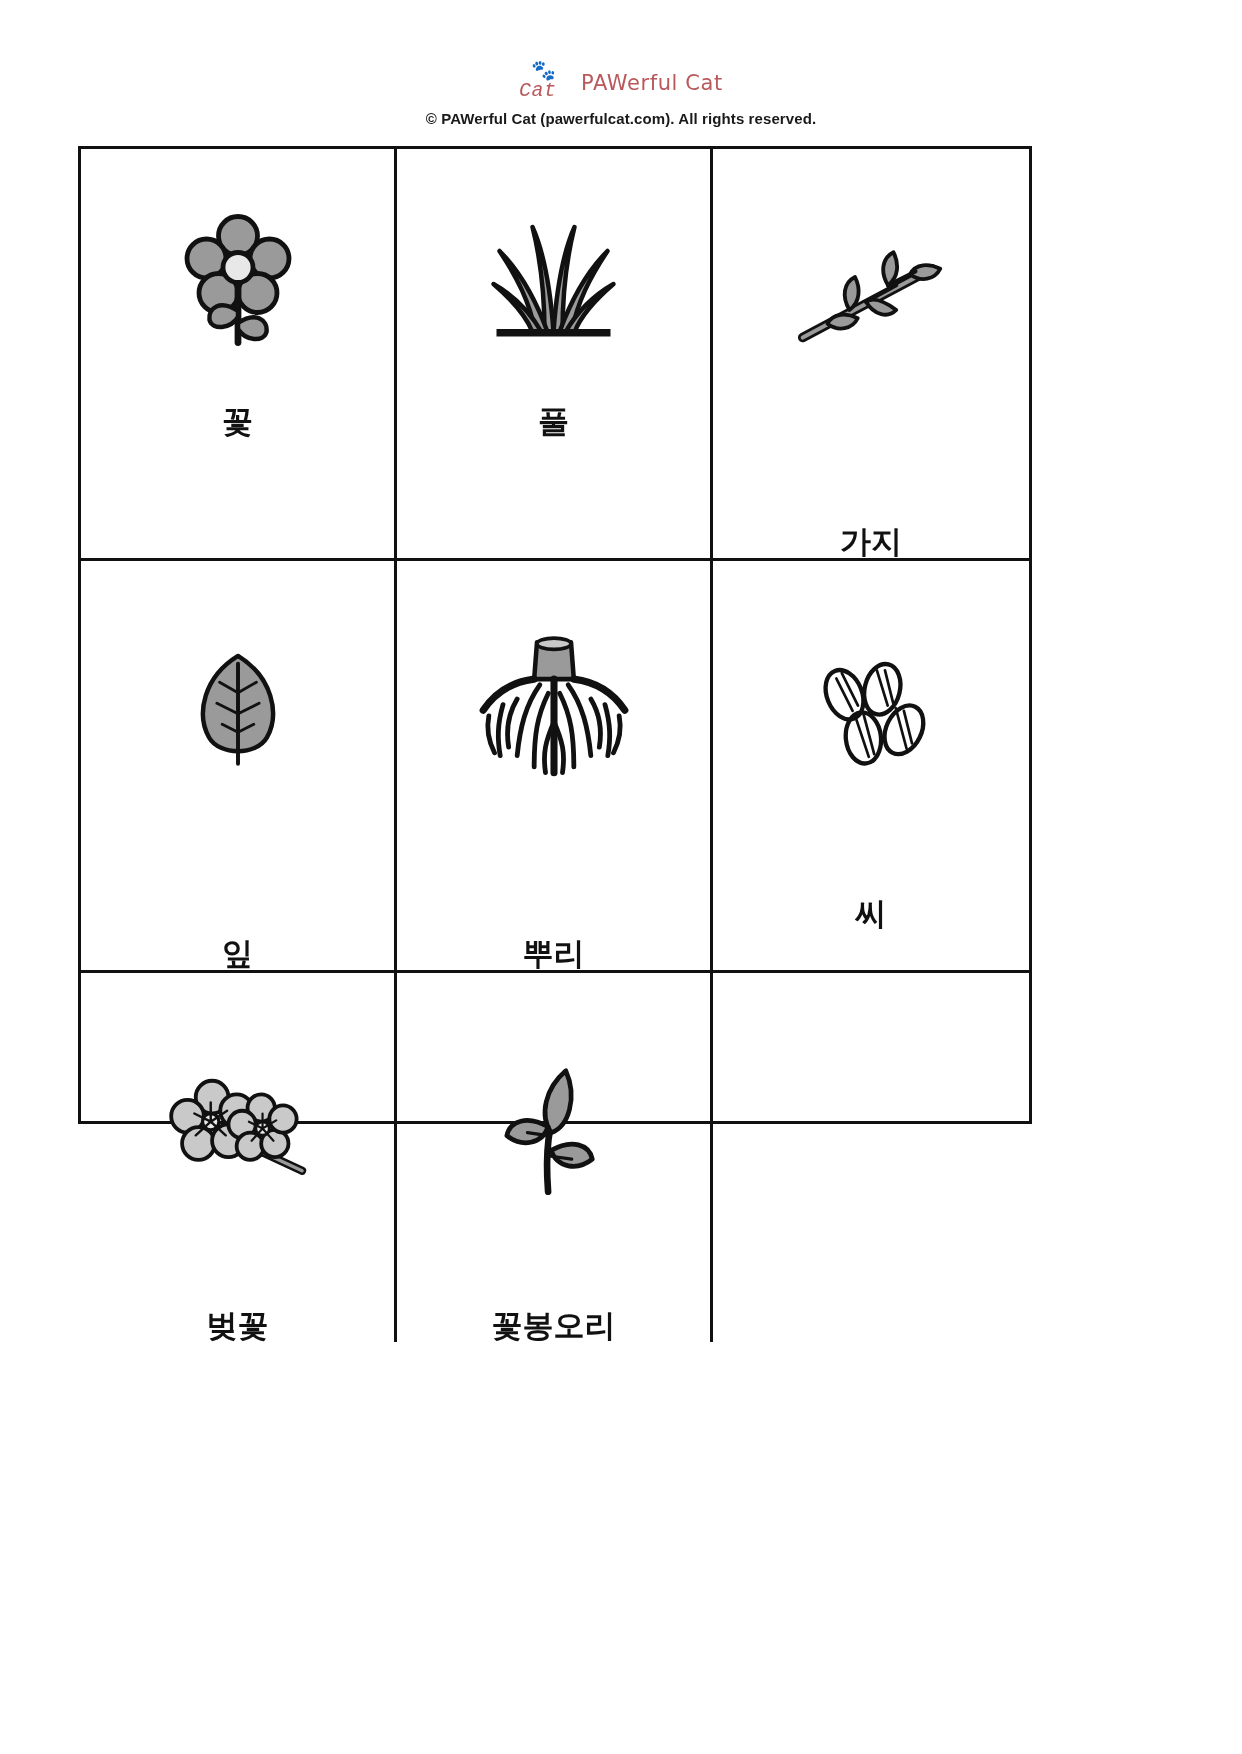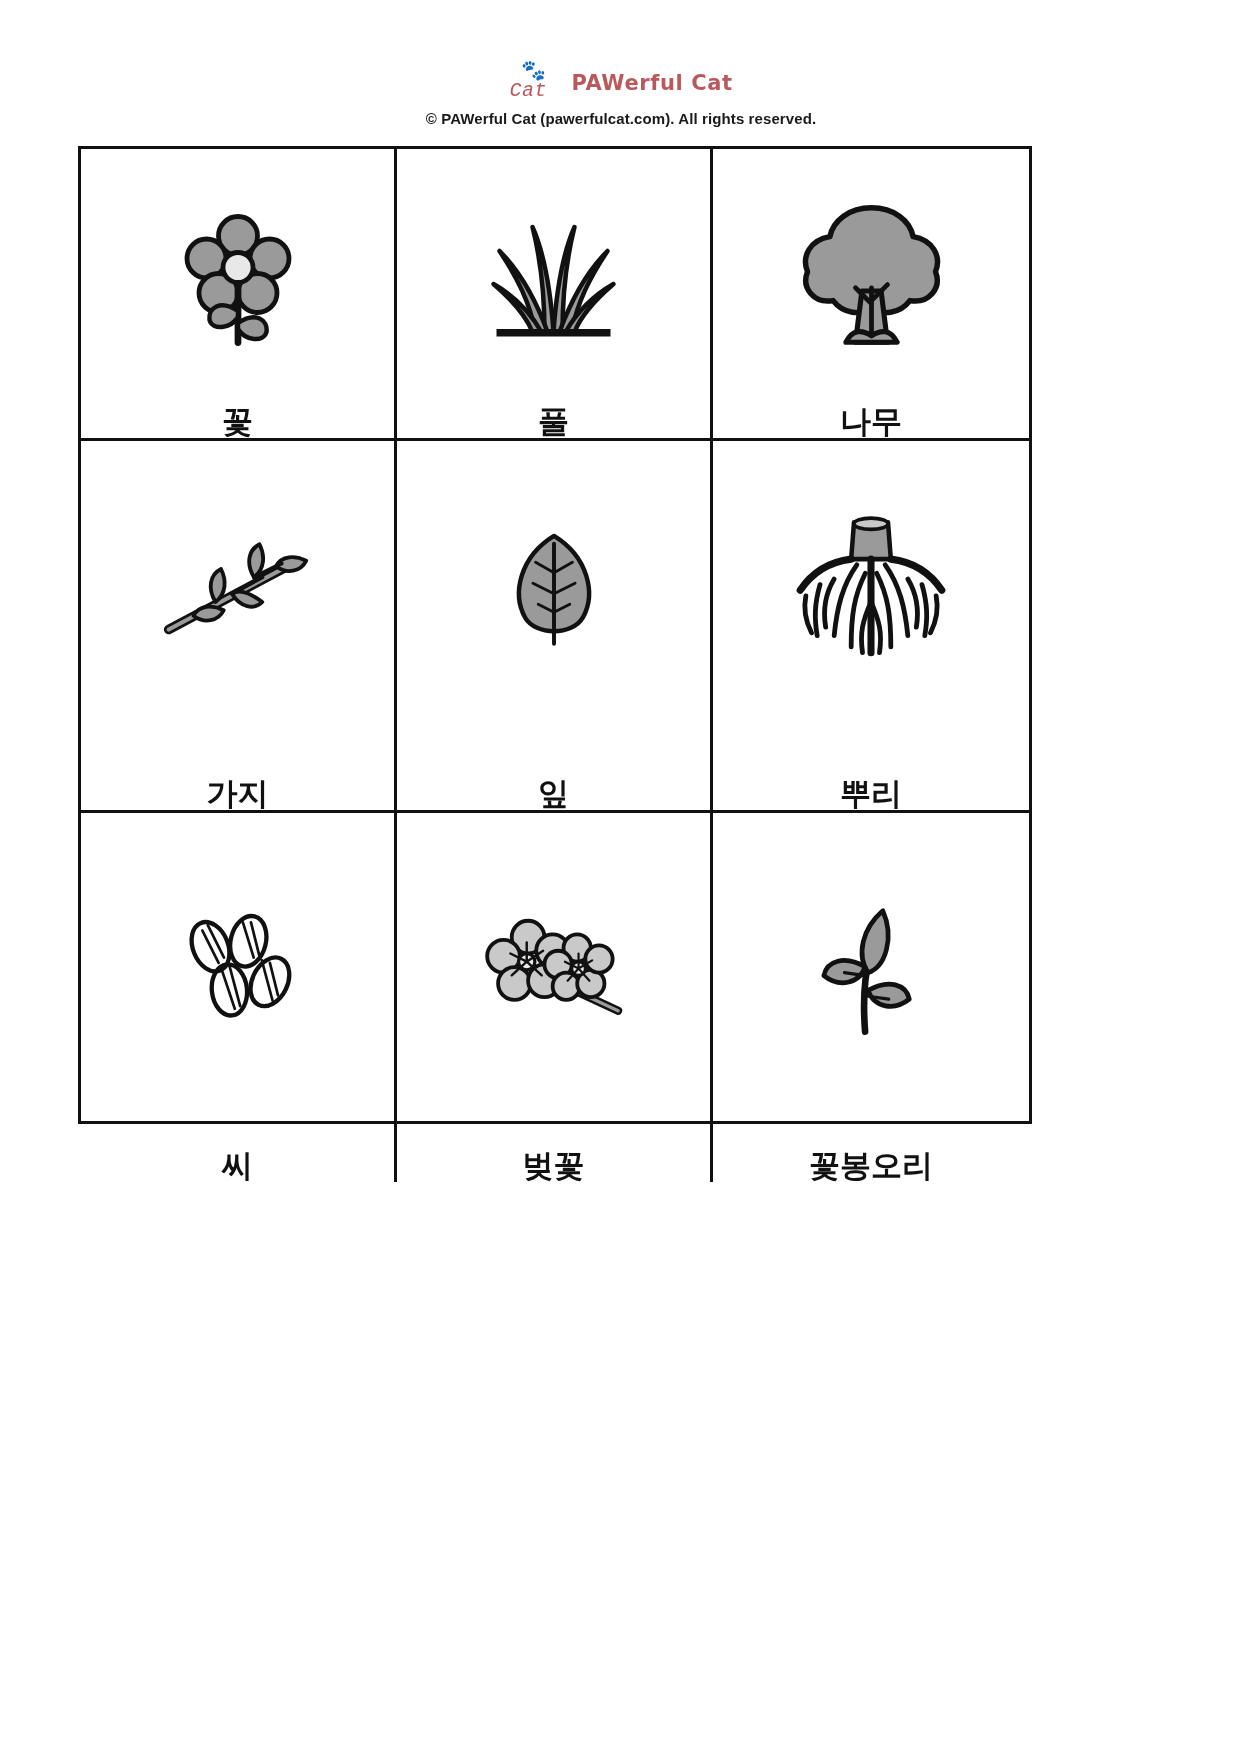--- a/index.html
+++ b/index.html
@@ -52,21 +52,21 @@
     bottom: 2px;
     left: 0;
     font-family: Liberation Mono, monospace;
     font-style: italic;
     font-size: 20px;
     color: #b9595c;
     letter-spacing: 0.5px;
   }
   .brand-name {
     font-family: "DejaVu Sans", sans-serif;
-    font-weight: bold;
+    font-weight: normal;
     font-size: 21px;
     letter-spacing: 0.6px;
     color: #b9595c;
   }
   .copyright {
     margin-top: 6px;
     font-size: 15px;
     font-weight: bold;
     color: #1a1a1a;
     letter-spacing: 0.1px;
@@ -114,21 +114,21 @@
     font-weight: bold;
     font-size: 31px;
     color: #111;
     text-align: center;
     line-height: 1.1;
     margin-top: 14px;
   }
   
   .r1 .label { margin-top: 22px; }
   .r2 .art   { margin-top: 42px; }
-  .r2 .label { margin-top: 78px; }
+  .r2 .label { margin-top: 118px; }
   .r3 .art   { margin-top: 48px; }
   .r3 .label { margin-top: 72px; }
 </style>
 </head>
 <body>
 
 <div class="header">
   <div class="brand">
     <span class="brand-mark">
       <span class="paw">🐾</span>
@@ -170,31 +170,20 @@
           <path d="M54 88 C62 66 72 48 86 34 C74 52 66 68 62 88 Z"></path>
           <path d="M42 88 C34 74 24 64 10 56 C24 68 32 78 36 88 Z"></path>
           <path d="M58 88 C66 74 76 64 90 56 C76 68 68 78 64 88 Z"></path>
         </g>
         <rect x="12" y="86" width="76" height="5" fill="#111"></rect>
       </svg>
     </div>
     <div class="label">풀</div>
   </div>
 
-  <div class="cell r1">
-    <div class="art">
-      <svg width="165" height="160" viewBox="0 0 100 100">
-        <path d="M50 8 C36 8 26 16 24 26 C12 28 6 38 10 48 C6 58 14 68 26 66 C32 74 44 76 50 70 C56 76 68 74 74 66 C86 68 94 58 90 48 C94 38 88 28 76 26 C74 16 64 8 50 8 Z" fill="#9a9a9a" stroke="#111" stroke-width="3.4" stroke-linejoin="round"></path>
-        <path d="M44 60 L40 92 L60 92 L56 60 Z" fill="#9a9a9a" stroke="#111" stroke-width="3.2" stroke-linejoin="round"></path>
-        <path d="M50 90 L50 58 M50 68 L40 58 M50 66 L60 56" stroke="#111" stroke-width="3" fill="none" stroke-linecap="round"></path>
-        <path d="M34 92 C38 84 44 84 50 88 C56 84 62 84 66 92 Z" fill="#9a9a9a" stroke="#111" stroke-width="3.2" stroke-linejoin="round"></path>
-      </svg>
-    </div>
-    <div class="label">나무</div>
-  </div>
 
   <div class="cell r2">
     <div class="art">
       <svg width="165" height="120" viewBox="0 0 120 80">
         <path d="M10 68 L104 18" stroke="#111" stroke-width="7" fill="none" stroke-linecap="round"></path>
         <path d="M10 68 L104 18" stroke="#9a9a9a" stroke-width="3" fill="none" stroke-linecap="round"></path>
         <g fill="#9a9a9a" stroke="#111" stroke-width="2.8" stroke-linejoin="round">
           <path d="M44 48 C38 38 40 28 48 24 C52 32 52 42 44 48 Z"></path>
           <path d="M56 42 C62 52 72 54 78 48 C70 42 62 38 56 42 Z"></path>
           <path d="M72 30 C66 20 68 10 76 6 C80 14 80 24 72 30 Z"></path>

